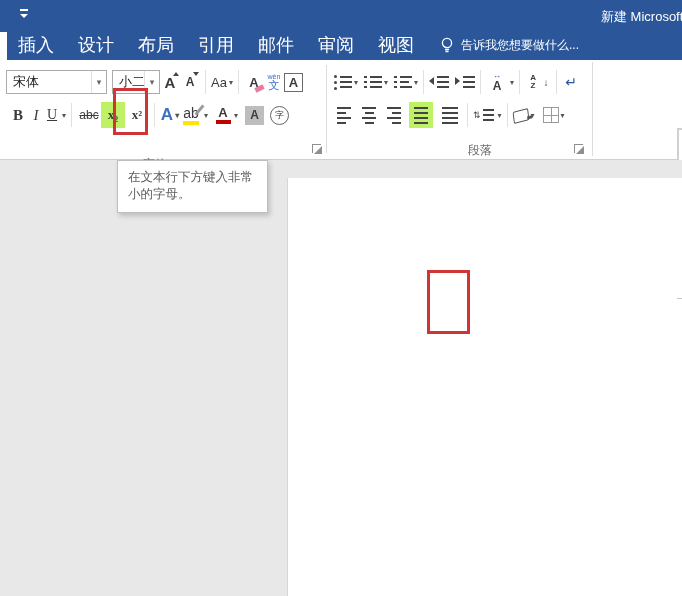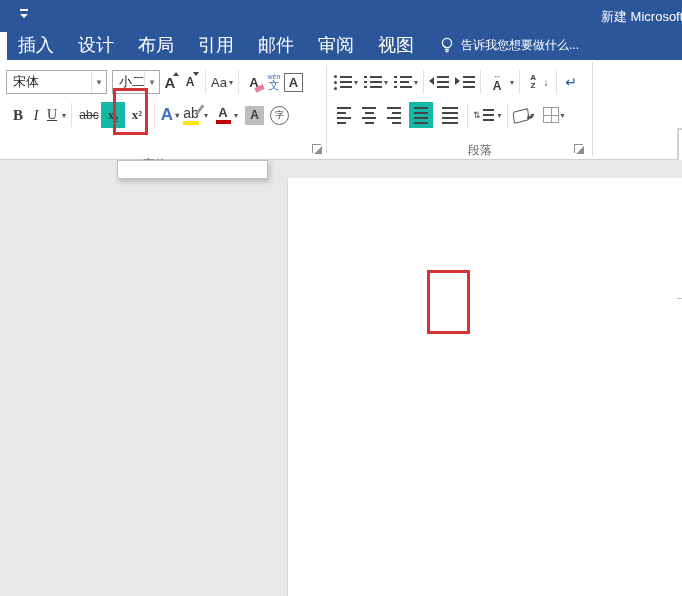--- a/index.html
+++ b/index.html
@@ -45,21 +45,21 @@
   .clear-fmt .eraser { position:absolute; right:0; bottom:4px; width:9px; height:5px; background:#e87ba0; transform:rotate(-25deg); }
   .phonetic { width:20px; flex-direction:column; line-height:1; color:#3a6fbf; }
   .phonetic .t { font-size:7px; } .phonetic .b { font-size:11px; }
   .boxA { width:19px; height:19px; border:1px solid #6a6a6a; font-size:13px; font-weight:bold; align-self:center; display:flex; align-items:center; justify-content:center; }
 
   .bold-b { font-weight:bold; font-size:15px; width:20px; font-family:"Liberation Serif",serif; }
   .italic-b { font-style:italic; font-size:15px; width:16px; font-family:"Liberation Serif",serif; }
   .under-b { text-decoration:underline; font-size:14px; width:16px; font-family:"Liberation Serif",serif; }
   .strike-b { text-decoration:line-through; font-size:12px; width:24px; }
   .subsup { font-size:13px; font-weight:bold; width:24px; font-family:"Liberation Serif",serif; }
-  .pressed { background:#14b8a6; }
+  .pressed { background:#bef264; }
   .texteffects { font-size:17px; font-weight:bold; width:20px; color:#3f6fc1; }
   .hl { flex-direction:column; width:22px; line-height:1; }
   .hl .txt { font-size:14px; } .hl .bar { width:16px; height:4px; background:#ffe600; margin-top:1px; }
   .hl .pen { position:absolute; right:1px; top:2px; width:3px; height:12px; background:#9a9a9a; transform:rotate(40deg); }
   .fcolor { flex-direction:column; width:18px; line-height:1; }
   .fcolor .txt { font-size:13px; font-weight:bold; } .fcolor .bar { width:15px; height:4px; background:#c00000; margin-top:1px; }
   .cshade { width:19px; height:19px; background:#bdbdbd; font-size:12px; font-weight:bold; align-self:center; display:flex; align-items:center; justify-content:center; }
   .enclose { width:19px; height:19px; border:1px solid #666; border-radius:50%; font-size:9px; align-self:center; display:flex; align-items:center; justify-content:center; }
 
   
@@ -358,20 +358,21 @@
     <div class="grp-label" style="left:468px; top:82px;text-align:center;">段落</div>
     <div class="launcher" style="left:574px; top:84px;"></div>
     <div class="vsep-group" style="left:592px; height:94px; top:2px;"></div>
 
     <div class="stylecard2"></div>
 
     <div class="cut-launcher"></div>
   </div>
 
   <div class="tooltip">
+    <div class="tt-body">在文本行下方键入非常小的字母。</div>
   </div>
 
   <div class="docarea">
     <div class="page">
 
       <div class="crop-h"></div>
 
     </div>
 
   </div>

